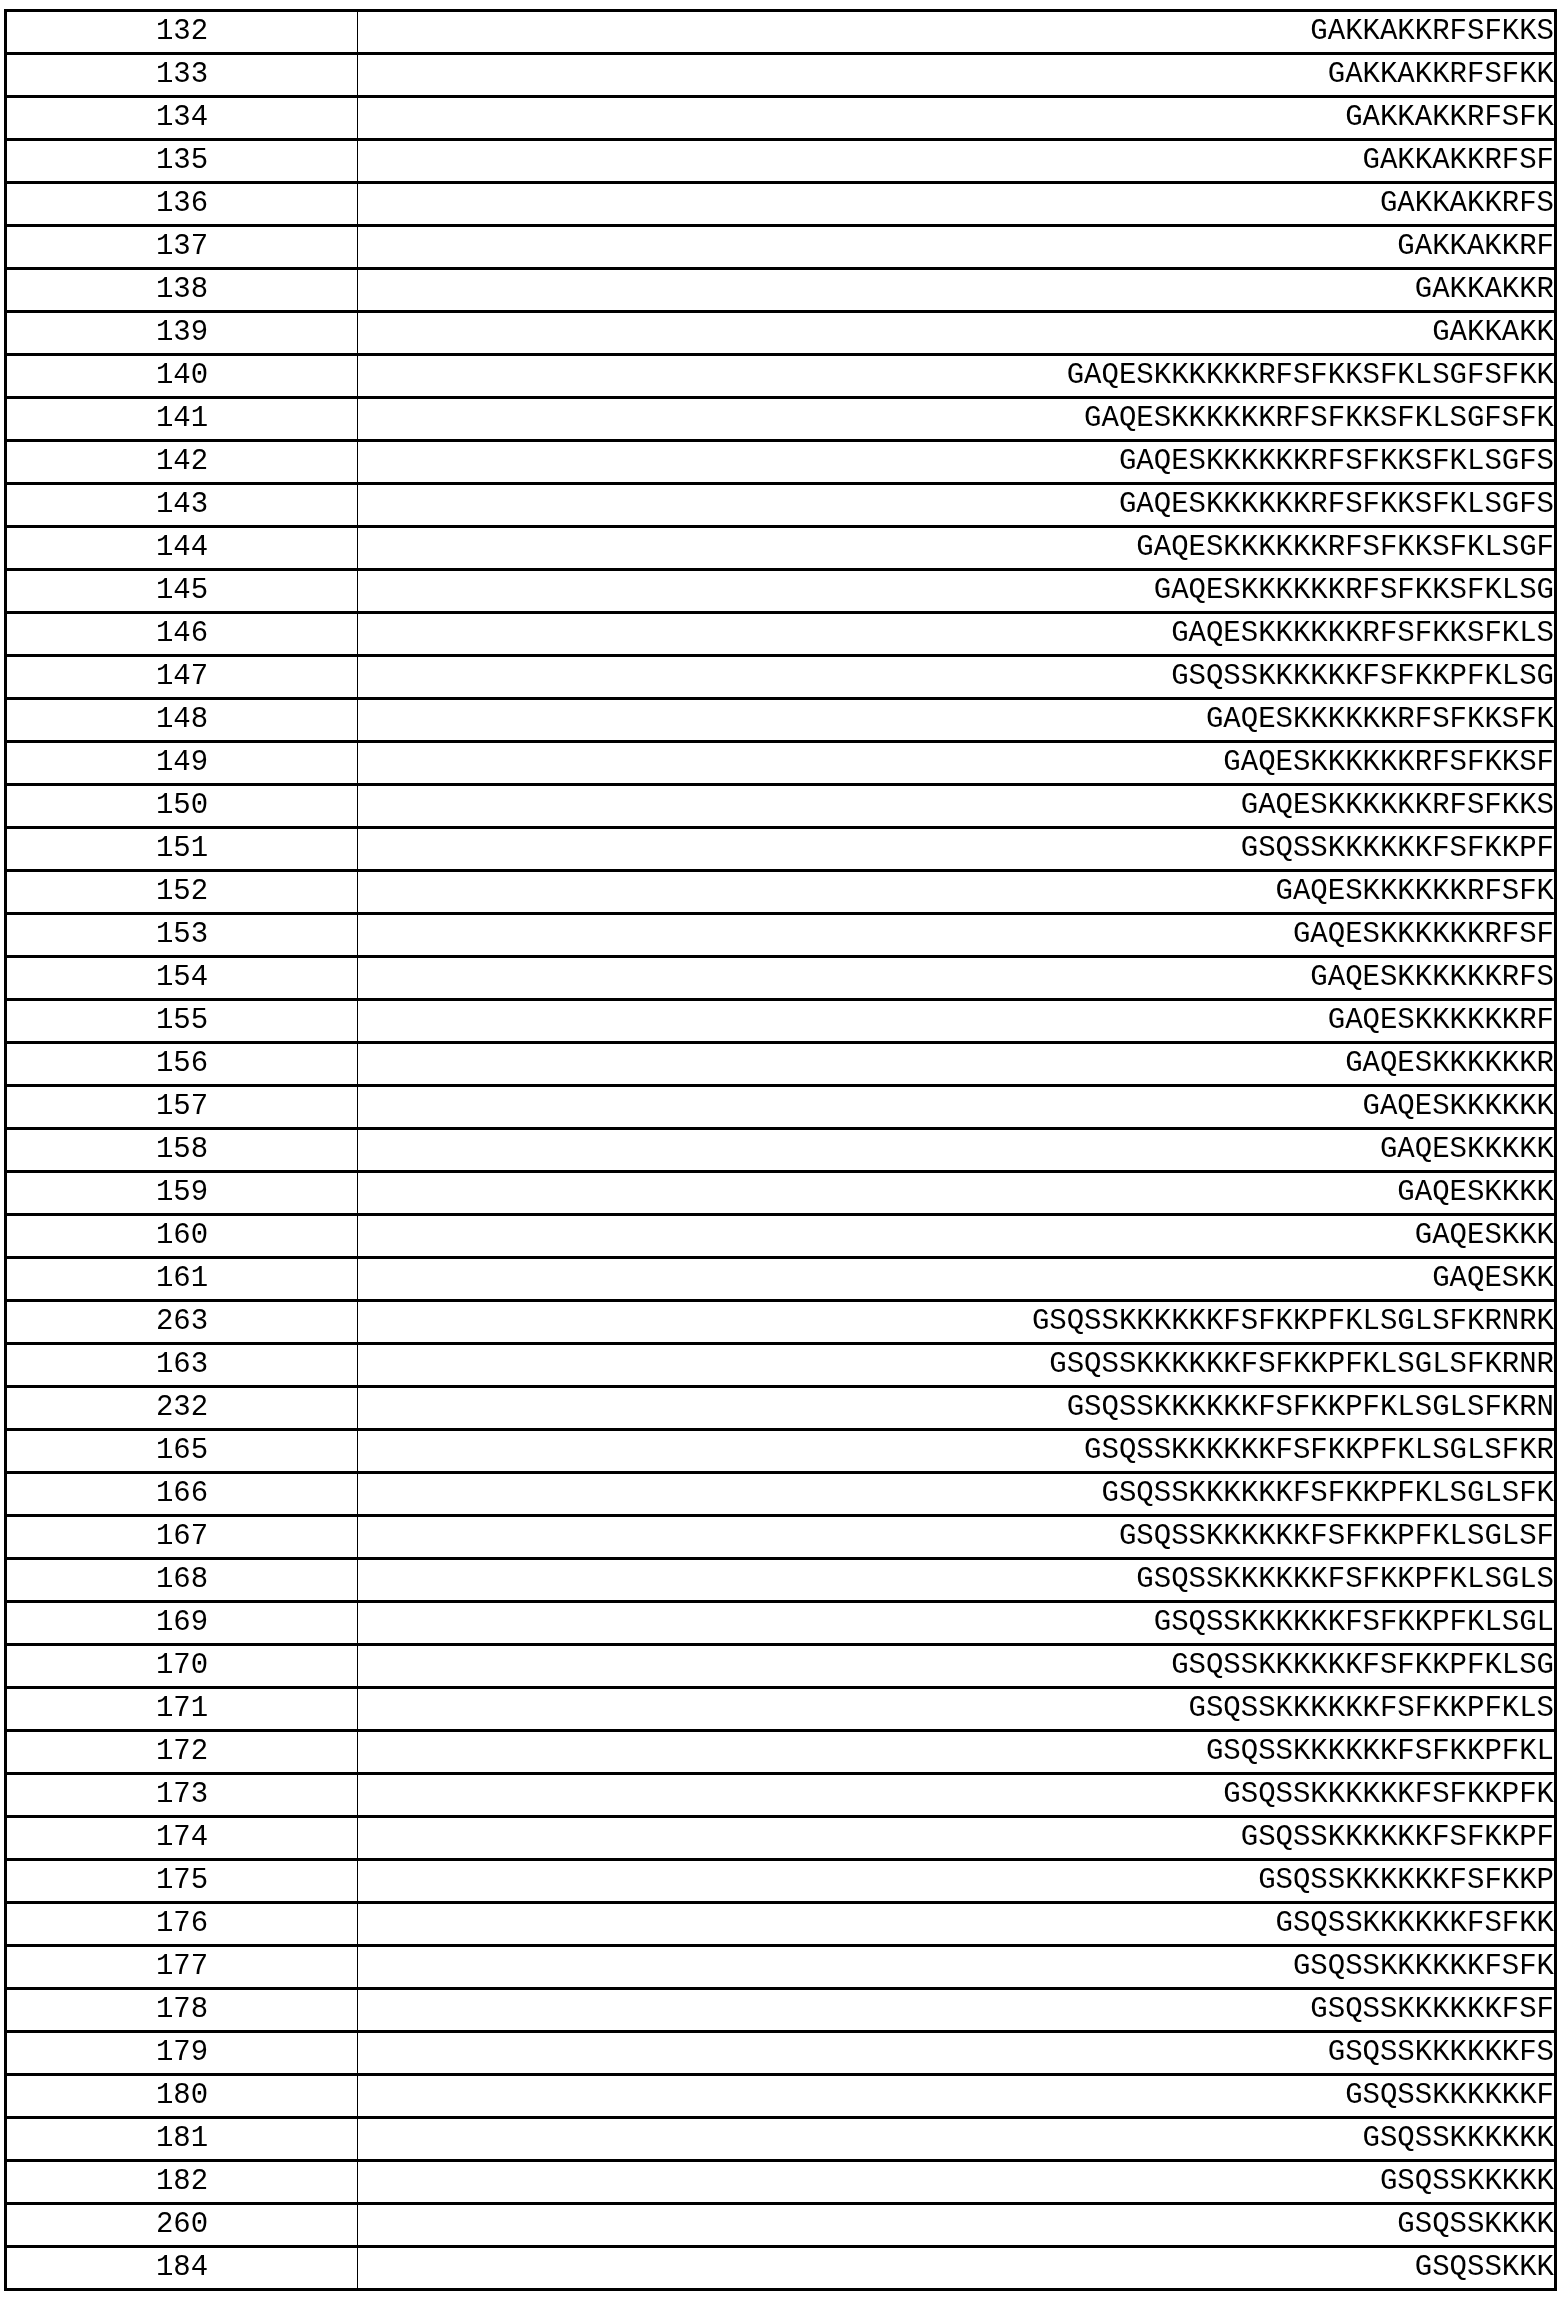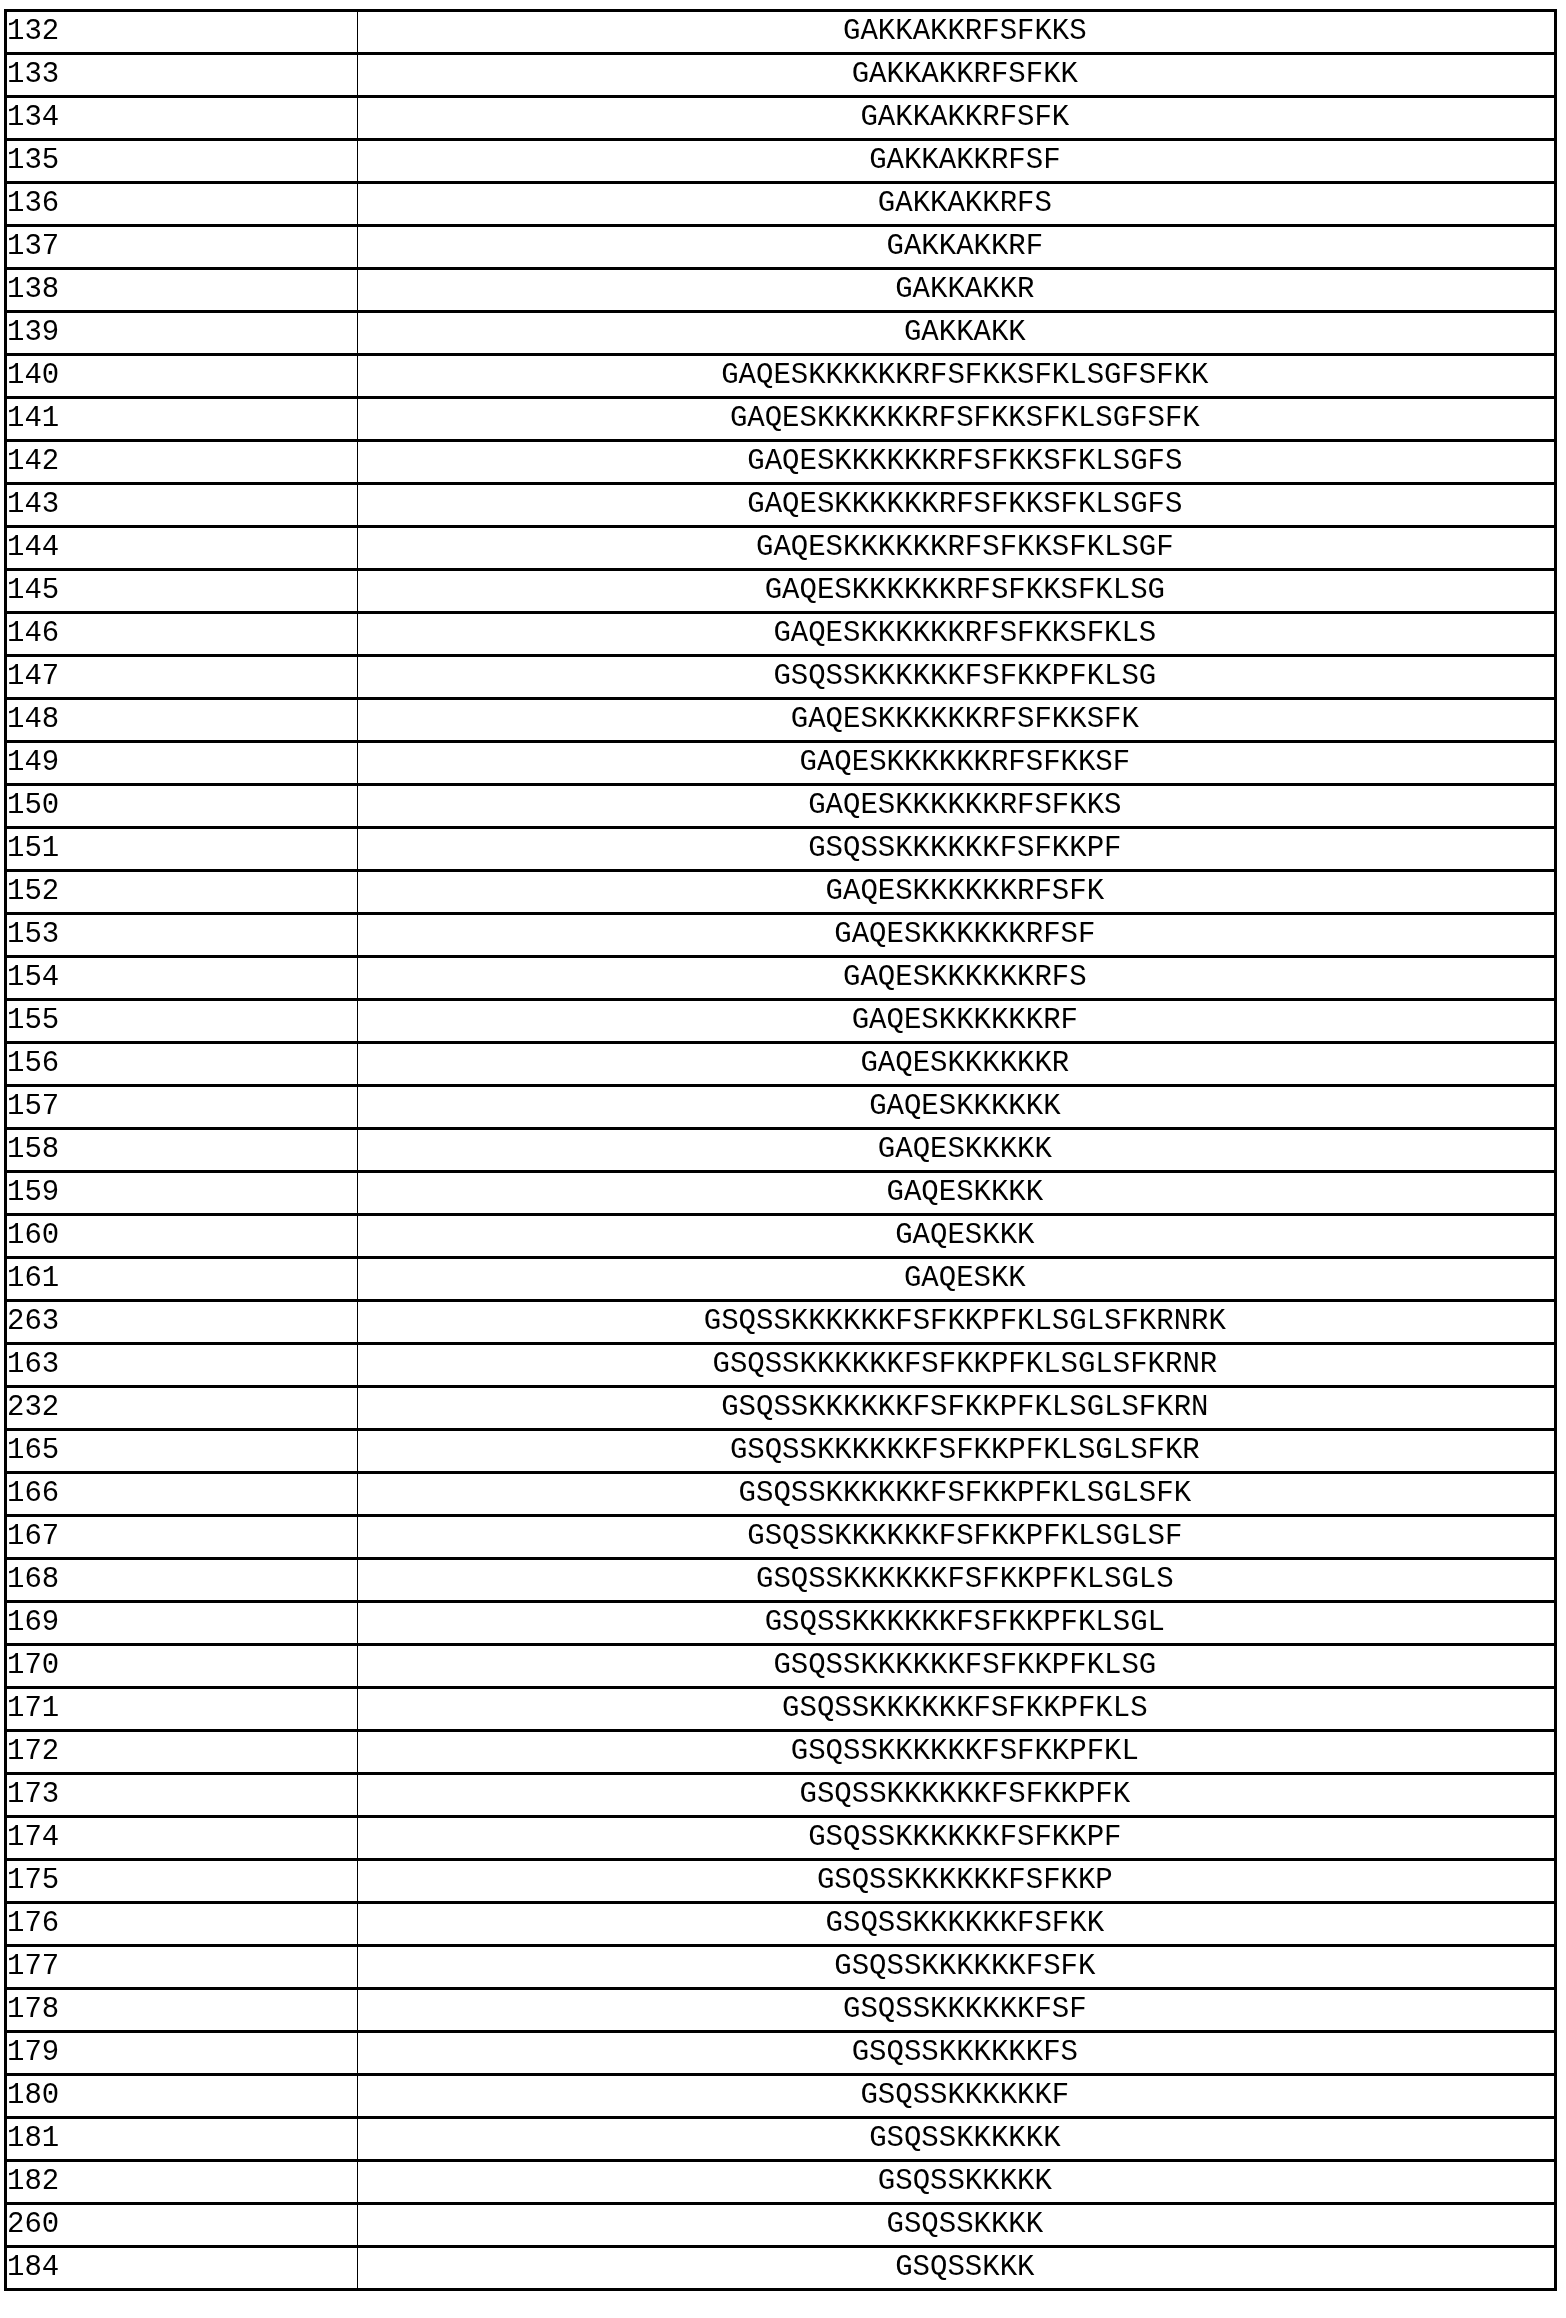--- a/index.html
+++ b/index.html
@@ -19,24 +19,25 @@
     height: 40px;
     border-top: 3.2px solid #000;
     border-bottom: 3.2px solid #000;
     padding: 0;
     vertical-align: middle;
     line-height: 1;
   }
   .seq-table td.num {
     width: 350px;
     border-right: 1.6px solid #000;
+    text-align: center;
   }
   .seq-table td.seq {
     padding-left: 17.7px;
-    text-align: center;
+    text-align: right;
     letter-spacing: 0px;
   }
 </style>
 </head>
 <body>
 
 <table class="seq-table">
   <tbody id="seq-body">
       <tr>
         <td class="num">132</td>

